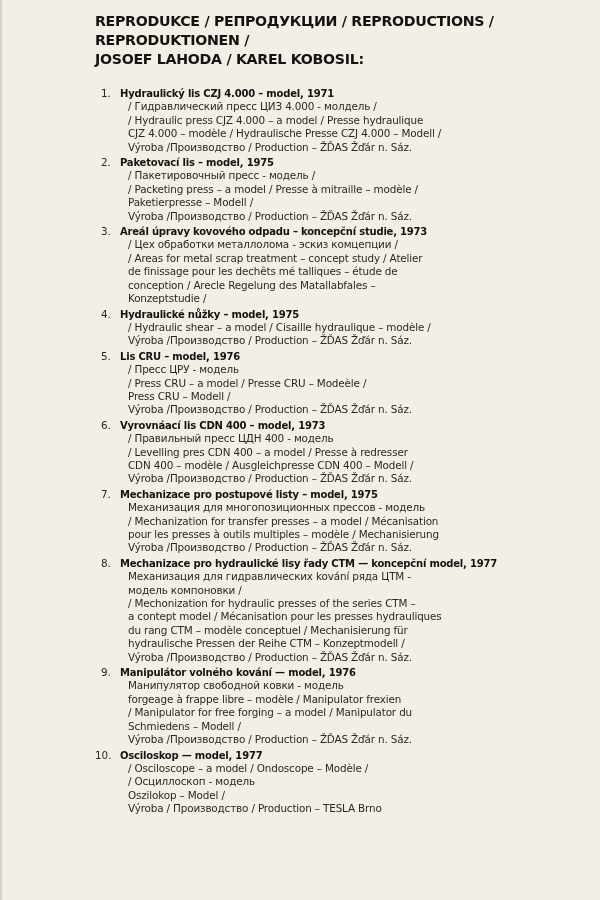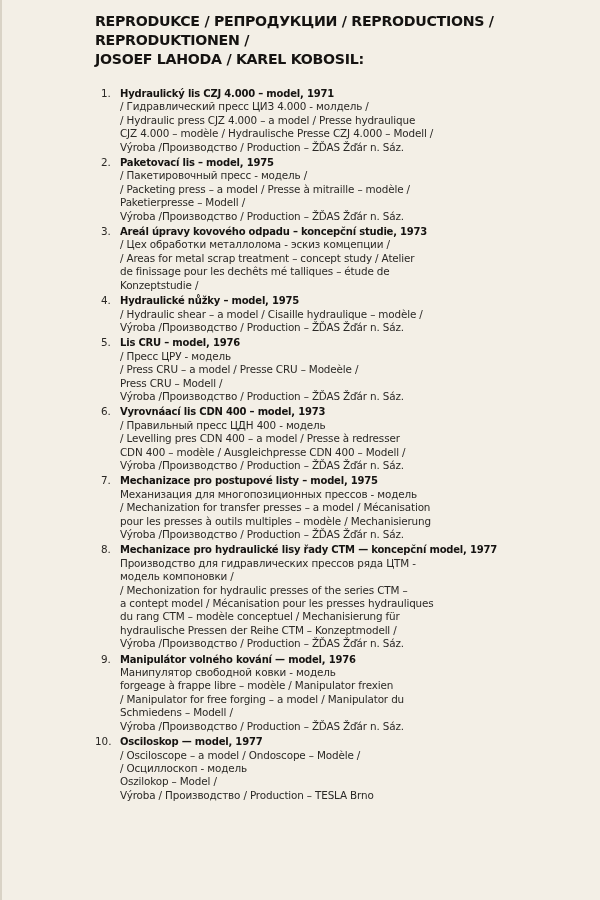--- a/index.html
+++ b/index.html
@@ -63,20 +63,21 @@
       color: #151311;
       display: block;
     }
     .line {
       display: block;
       font-size: 10.4px;
       line-height: 13.4px;
       letter-spacing: -0.15px;
       color: #2a2825;
       white-space: nowrap;
+      margin-left: 8px;
     }
   </style>
 </head>
 <body>
 
 <div class="page">
   <div class="heading">
     <div>REPRODUKCE / РЕПРОДУКЦИИ / REPRODUCTIONS /</div>
     <div>REPRODUKTIONEN /</div>
     <div>JOSOEF LAHODA / KAREL KOBOSIL:</div>
@@ -98,20 +99,21 @@
       <span class="line">/ Packeting press – a model / Presse à mitraille – modèle /</span>
       <span class="line">Paketierpresse – Modell /</span>
       <span class="line">Výroba /Производство / Production – ŽĎAS Žďár n. Sáz.</span>
     </li>
     <li class="item">
       <span class="num">3.</span>
       <span class="title">Areál úpravy kovového odpadu – koncepční studie, 1973</span>
       <span class="line">/ Цех обработки металлолома  -  эскиз комцепции /</span>
       <span class="line">/ Areas for metal scrap treatment – concept study / Atelier</span>
       <span class="line">de finissage pour les dechêts mé talliques – étude de</span>
+      <span class="line">conception / Arecle Regelung des Matallabfales –</span>
       <span class="line">Konzeptstudie /</span>
     </li>
     <li class="item">
       <span class="num">4.</span>
       <span class="title">Hydraulické nůžky – model, 1975</span>
       <span class="line">/ Hydraulic shear – a model / Cisaille hydraulique – modèle /</span>
       <span class="line">Výroba /Производство / Production – ŽĎAS Žďár n. Sáz.</span>
     </li>
     <li class="item">
       <span class="num">5.</span>
@@ -133,21 +135,21 @@
       <span class="num">7.</span>
       <span class="title">Mechanizace pro postupové listy – model, 1975</span>
       <span class="line">Механизация для многопозиционных прессов  -  модель</span>
       <span class="line">/ Mechanization for transfer presses – a model / Mécanisation</span>
       <span class="line">pour les presses à outils multiples – modèle / Mechanisierung</span>
       <span class="line">Výroba /Производство / Production – ŽĎAS Žďár n. Sáz.</span>
     </li>
     <li class="item">
       <span class="num">8.</span>
       <span class="title">Mechanizace pro hydraulické lisy řady CTM — koncepční model, 1977</span>
-      <span class="line">Производство для гидравлических прессов ряда ЦТМ  -</span>
+      <span class="line">Механизация для гидравлических kování ряда ЦТМ  -</span>
       <span class="line">модель компоновки /</span>
       <span class="line">/ Mechonization for hydraulic presses of the series CTM –</span>
       <span class="line">a contept model / Mécanisation pour les presses hydrauliques</span>
       <span class="line">du rang CTM – modèle conceptuel / Mechanisierung für</span>
       <span class="line">hydraulische Pressen der Reihe CTM – Konzeptmodell /</span>
       <span class="line">Výroba /Производство / Production – ŽĎAS Žďár n. Sáz.</span>
     </li>
     <li class="item">
       <span class="num">9.</span>
       <span class="title">Manipulátor volného kování — model, 1976</span>

